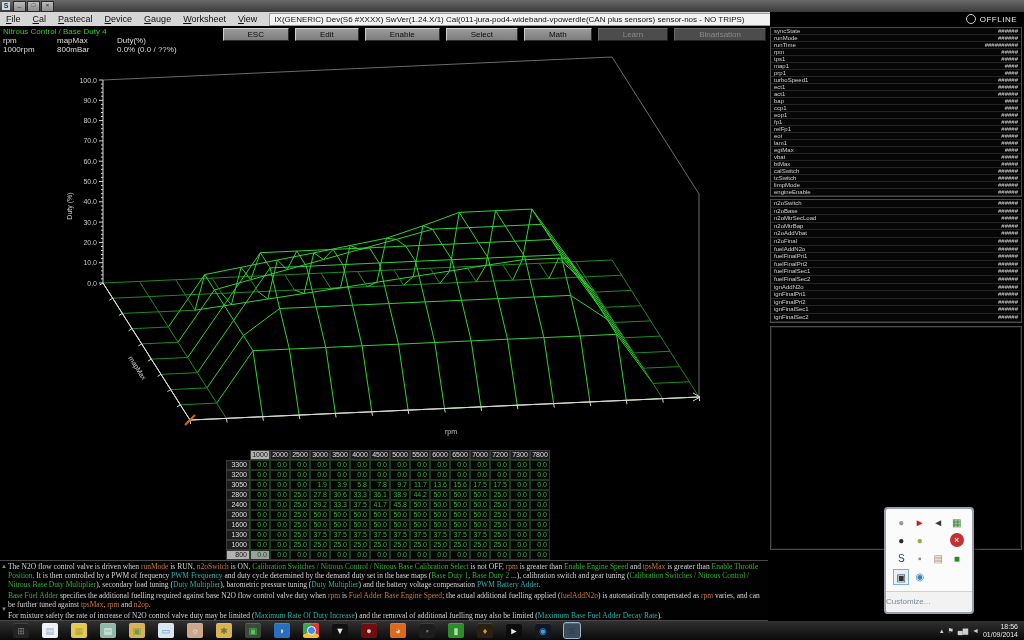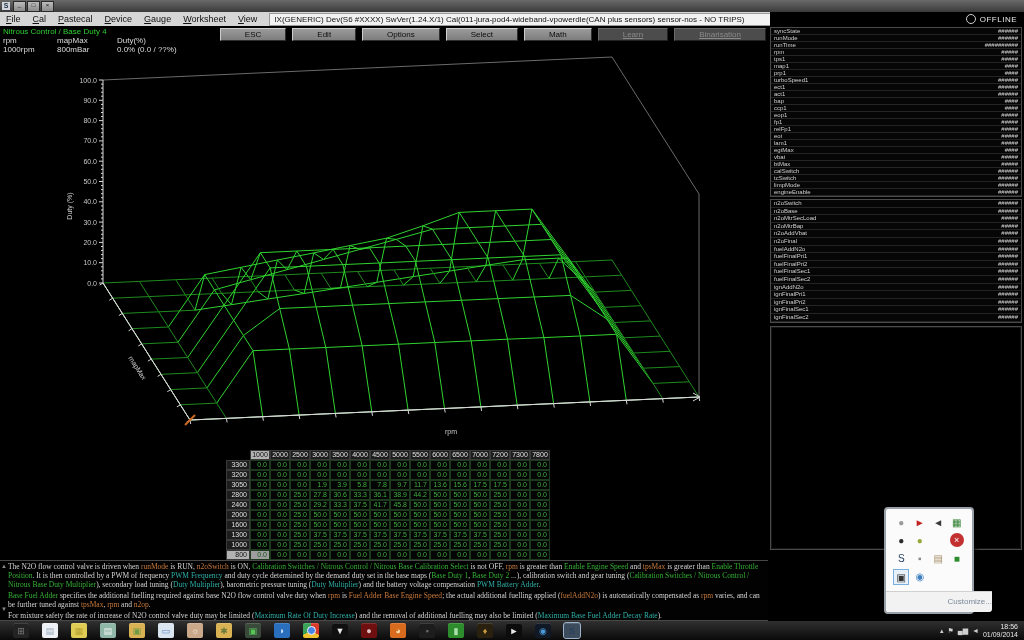--- a/index.html
+++ b/index.html
@@ -25,21 +25,21 @@
   #offline .lbl{margin-right:6px;letter-spacing:.5px;}
   
   #infobar{position:absolute;left:0;top:26px;width:770px;height:30px;background:#000;}
   #mapname{position:absolute;left:3px;top:1px;color:#2ecc2e;font-size:8px;}
   #cursor{position:absolute;left:3px;top:10px;font-size:8px;color:#dcdcdc;border-spacing:0;}
   #cursor td{padding:0 2px 0 0;}
   #cursor td:nth-child(1){width:52px;}#cursor td:nth-child(2){width:58px;}
   #toolbar{position:absolute;right:4px;top:2px;display:flex;gap:6px;}
   .tbtn{background:linear-gradient(#9a9a9a,#7e7e7e);border:1px solid;border-color:#cfcfcf #2e2e2e #2e2e2e #cfcfcf;
     color:#0c0c0c;font-size:8px;padding:1px 24px;}
-  .tbtn.dis{background:#4c4c4c;color:#8a8a8a;border-color:#6a6a6a #222 #222 #6a6a6a;text-decoration:underline;}
+  .tbtn.dis{background:#4c4c4c;color:#8a8a8a;border-color:#6a6a6a #222 #222 #6a6a6a;}
   
   #chart{position:absolute;left:0;top:56px;width:768px;height:392px;background:#000;}
   
   #table{position:absolute;left:226px;top:450px;display:grid;grid-auto-rows:10px;font-size:7px;}
   .tcell{border:1px solid #1e3a1e;background:#040404;color:#3fae3f;text-align:right;
     padding-right:2px;line-height:8px;}
   .thead{border:1px solid #3a3a3a;background:#1d1d1d;color:#e0e0e0;text-align:center;padding-right:0;}
   .trowh{border:1px solid #3a3a3a;background:#1d1d1d;color:#e0e0e0;text-align:right;padding-right:2px;}
   .sel{background:#b2b2b2 !important;color:#111 !important;}
   .selcell{background:#9e9e9e !important;color:#14501a !important;}
@@ -61,22 +61,22 @@
   #sgroup2 .srow{height:7.6px;font-size:6px;line-height:7.5px;}
   
   #traypopup{position:absolute;left:884px;top:507px;width:90px;height:107px;background:#fbfbfb;
     border:2px solid #9aa0a8;border-radius:4px;box-shadow:2px 2px 5px rgba(0,0,0,.7);box-sizing:border-box;}
   #popgrid{display:grid;grid-template-columns:repeat(4,1fr);padding:6px 6px 2px 6px;row-gap:4px;}
   .pico{width:14px;height:14px;display:flex;align-items:center;justify-content:center;
     font-size:10px;margin:0 auto;}
   .pico.selbox{border:1px solid #7ab0e0;background:#e8f1fa;}
   .pico.circle{border-radius:50%;color:#fff;font-size:9px;}
   #customize{position:absolute;left:0;bottom:0;width:100%;height:20px;border-top:1px solid #d0d0d0;
-    background:#f2f2f2;color:#7a8a9a;font-size:8px;text-align:right;line-height:20px;
-    border-radius:0 0 3px 3px;padding-left:20px;}
+    background:#f2f2f2;color:#7a8a9a;font-size:8px;text-align:left;line-height:20px;
+    border-radius:0 0 3px 3px;}
   
   #taskbar{position:absolute;left:0;top:621px;width:1024px;height:19px;
     background:linear-gradient(#303030,#0a0a0a);display:flex;align-items:center;}
   .tb-ico{width:16px;height:15px;border-radius:2px;margin-left:13px;display:flex;align-items:center;
     justify-content:center;font-size:9px;box-shadow:inset 0 1px 0 rgba(255,255,255,.15);}
   .tb-ico.active{outline:1px solid #9ab4cc;background:#3c4c5c !important;}
   #tray{margin-left:auto;display:flex;align-items:center;color:#d8d8d8;font-size:7px;gap:4px;}
   #clock{text-align:right;line-height:8px;font-size:7px;color:#e8e8e8;margin:0 6px 0 4px;}
 </style>
 </head>
@@ -113,21 +113,21 @@
       <tr>
         <td>1000rpm</td>
         <td>800mBar</td>
         <td>0.0% (0.0 / ??%)</td>
       </tr>
     </tbody>
       </table>
     <div id="toolbar">
         <span class="tbtn">ESC</span>
         <span class="tbtn">Edit</span>
-        <span class="tbtn">Options</span>
+        <span class="tbtn">Enable</span>
         <span class="tbtn">Select</span>
         <span class="tbtn">Math</span>
         <span class="tbtn dis">Learn</span>
         <span class="tbtn dis">Binarisation</span>
       </div>
   </div>
 
   <div id="chart"><svg width="768" height="392" viewBox="0 0 768 392" xmlns="http://www.w3.org/2000/svg">
         <line x1="103.0" y1="24.0" x2="612.0" y2="1.0" stroke="#6a6a6a" stroke-width="1"></line>
         <line x1="612.0" y1="1.0" x2="699.0" y2="138.0" stroke="#6a6a6a" stroke-width="1"></line>

